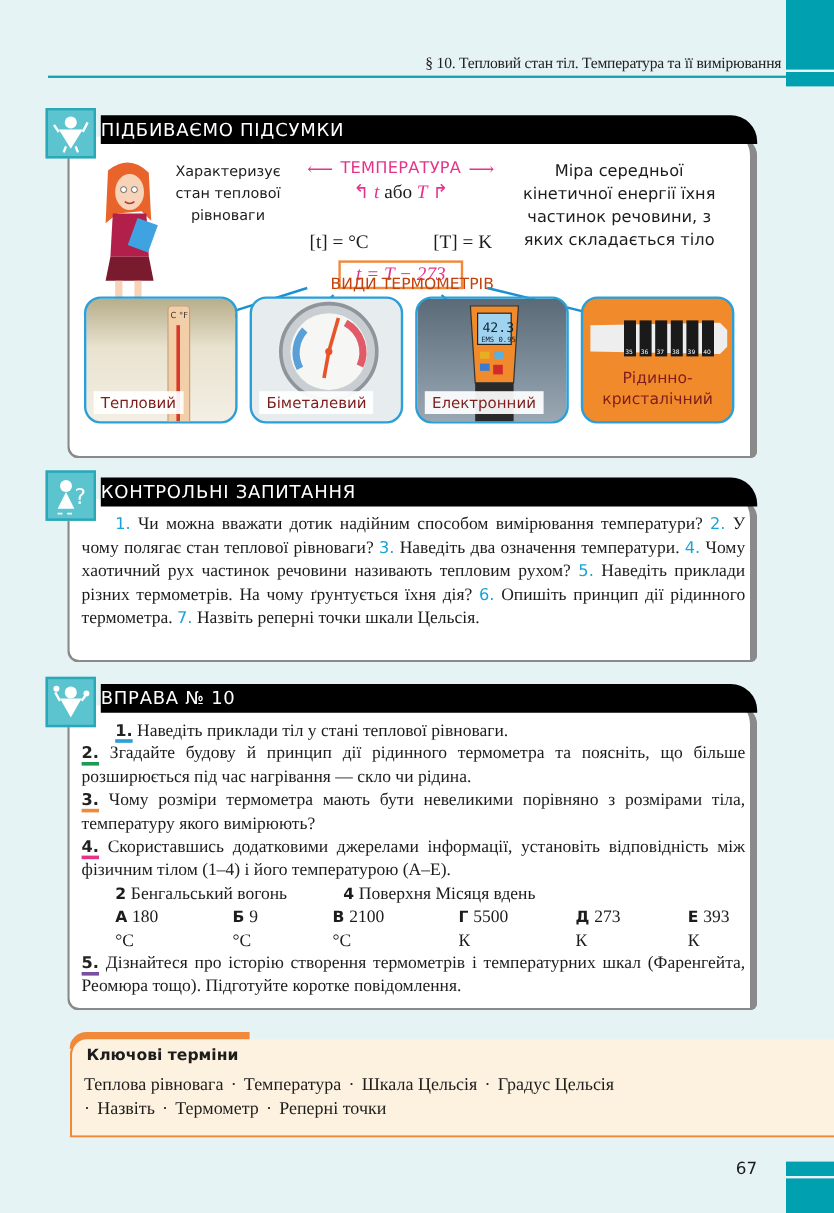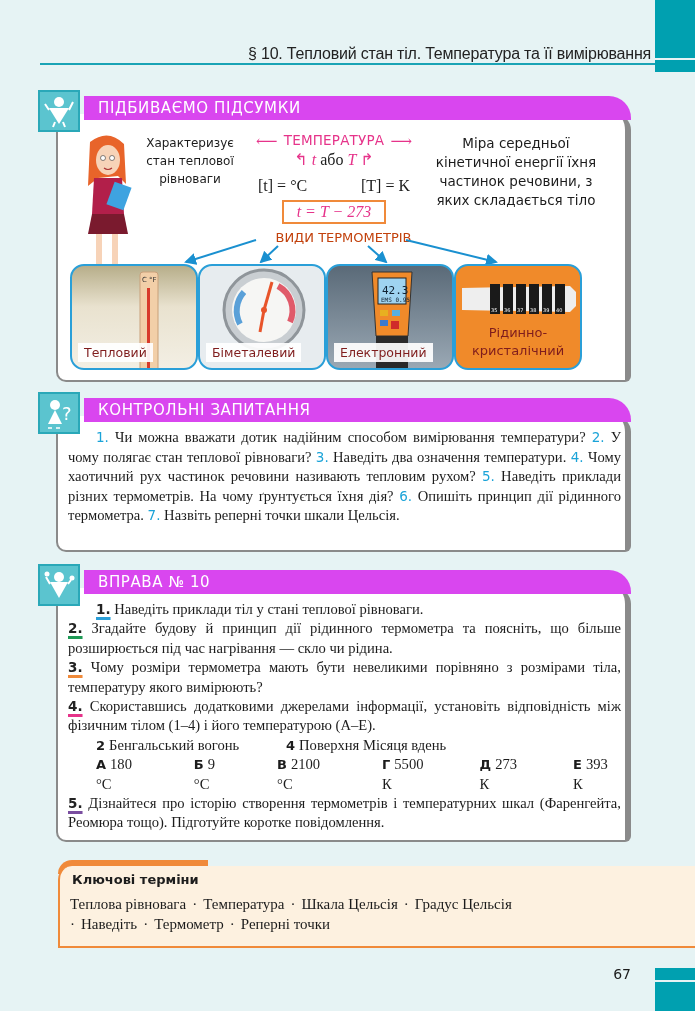--- a/index.html
+++ b/index.html
@@ -10,60 +10,60 @@
     overflow: hidden;
     font-family: "DejaVu Serif", "Liberation Serif", serif;
     color: #1c1c1c;
   }
 
   
   .tab-top { position: absolute; right: 0; top: 0; width: 40px; height: 58px; background: #00a0b0; }
   .tab-top2 { position: absolute; right: 0; top: 60px; width: 40px; height: 12px; background: #00a0b0; }
   .run-head {
     position: absolute; left: 0; right: 44px; top: 45px; text-align: right;
-    font-family: Liberation Sans, sans-serif; font-size: 16px; color: #222;
+    font-family: Liberation Serif, serif; font-size: 13px; color: #222;
     letter-spacing: -0.2px;
   }
   .run-line { position: absolute; left: 40px; right: 40px; top: 63px; height: 2px; background: #1aa3b5; }
 
   
   .section { position: absolute; left: 56px; width: 575px; }
   .sec-icon {
     position: absolute; width: 42px; height: 42px; left: -18px; top: -6px;
     background: #5bc4cf; border: 2px solid #2aa8b8; z-index: 3;
     display: flex; align-items: center; justify-content: center;
   }
   .sec-bar {
     position: absolute; left: 28px; right: 0; top: 0; height: 24px;
-    background: #d946ef; border-top-right-radius: 22px;
+    background: #000000; border-top-right-radius: 22px;
     color: #fff; font-family: "DejaVu Sans", "Liberation Sans", sans-serif;
-    font-size: 15px; letter-spacing: 0.6px; line-height: 24px; padding-left: 14px;
+    font-size: 15px; letter-spacing: 0.6px; line-height: 24px; 
   }
   .sec-body {
     position: absolute; left: 0; right: 0; top: 18px; bottom: 0;
     border-left: 2px solid #8a8a8a; border-right: 6px solid #8a8a8a; border-bottom: 2px solid #8a8a8a;
     border-bottom-left-radius: 10px; border-bottom-right-radius: 6px;
     background: #fff; border-top-right-radius: 16px;
   }
 
   
   #s1 { top: 96px; height: 286px; }
   .girl { position: absolute; left: 22px; top: 38px; width: 60px; height: 150px; }
   .col-left { position: absolute; left: 84px; top: 38px; width: 100px; text-align: center; font-family: "DejaVu Sans", sans-serif; font-size: 12px; line-height: 18px; }
   .col-right { position: absolute; left: 370px; top: 38px; width: 180px; text-align: center; font-family: "DejaVu Sans", sans-serif; font-size: 13.5px; line-height: 19px; }
   .center-block { position: absolute; left: 198px; top: 36px; width: 160px; text-align: center; }
   .temp-title { font-family: "DejaVu Sans", sans-serif; color: #e6338a; font-size: 13.5px; letter-spacing: 0.2px; }
   .arrow-h { color: #e6338a; font-size: 15px; position: absolute; top: 0; }
   .ili { font-family: "Liberation Serif", serif; font-size: 16px; margin-top: 2px; }
   .pink-i { color: #e6338a; font-style: italic; }
-  .units { font-family: "Liberation Serif", serif; font-size: 16px; display: flex; justify-content: space-between; padding: 0 4px; margin-top: 8px; }
+  .units { font-family: "Liberation Serif", serif; font-size: 16px; display: flex; justify-content: space-between; padding: 0 4px; margin-top: 24px; }
   .formula-box { margin: 5px auto 0; width: 104px; height: 24px; border: 2px solid #f08a3a; color: #e6338a; font-family: "Liberation Serif", serif; font-style: italic; font-size: 16px; line-height: 20px; }
   .types-title { position: absolute; left: 0; right: 0; top: 134px; text-align: center; font-family: "DejaVu Sans", sans-serif; color: #c2410c; font-size: 13px; }
   .arrows-svg { position: absolute; left: 0; top: 140px; width: 575px; height: 34px; }
-  .cards { position: absolute; left: 14px; top: 168px; display: flex; }
+  .cards { position: absolute; left: 14px; top: 151px; display: flex; gap: 10px; }
   .card {
     width: 128px; height: 106px; border: 2px solid #2a9fd8; border-radius: 14px; overflow: hidden;
     position: relative;
   }
   .card-label {
     position: absolute; left: 6px; bottom: 6px; background: rgba(255,255,255,0.92);
     padding: 2px 6px; font-family: "DejaVu Sans", sans-serif; font-size: 12.5px; color: #7f1d1d;
   }
   .card4 .card-label { background: transparent; left: 0; right: 0; text-align: center; bottom: 6px; line-height: 18px; font-size: 13px; }
 
@@ -313,19 +313,19 @@
   </div>
 </div>
 
 <div class="kt">
   <div class="kt-tab"></div>
   <div class="kt-tab2"></div>
   <div class="kt-body"></div>
   <div class="kt-title">Ключові терміни</div>
   <div class="kt-terms">
     <span>Теплова рівновага</span><span class="dot">·</span><span>Температура</span><span class="dot">·</span><span>Шкала Цельсія</span><span class="dot">·</span><span>Градус Цельсія</span><br>
-    <span class="dot" style="margin-left:0">·</span><span>Наведіть</span><span class="dot">·</span><span>Термометр</span><span class="dot">·</span><span>Реперні точки</span>
+    <span class="dot" style="margin-left:0">·</span><span>Назвіть</span><span class="dot">·</span><span>Термометр</span><span class="dot">·</span><span>Реперні точки</span>
   </div>
 </div>
 
 <div class="page-num">67</div>
 <div class="tab-bot"></div>
 <div class="tab-bot2"></div>
 
 </body></html>

